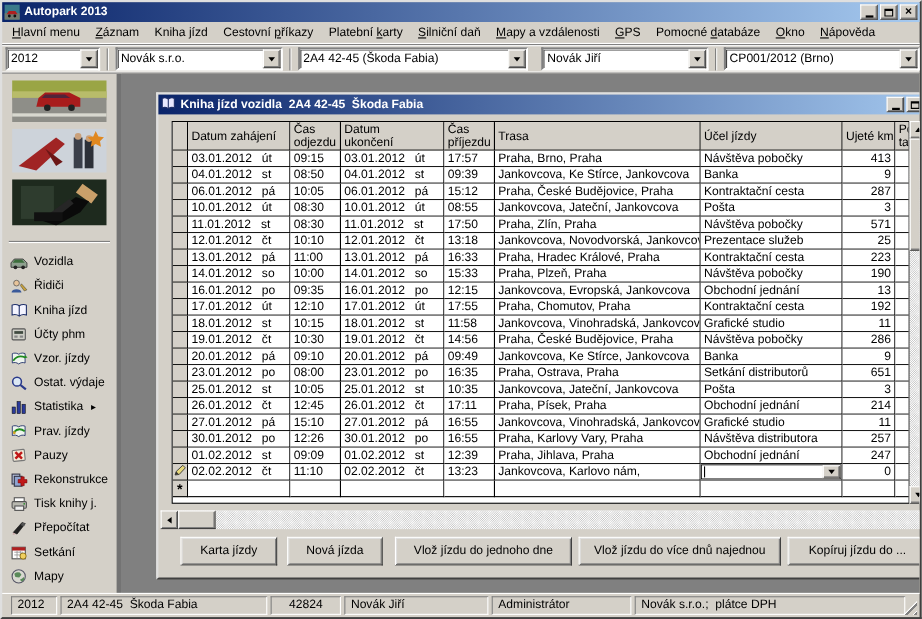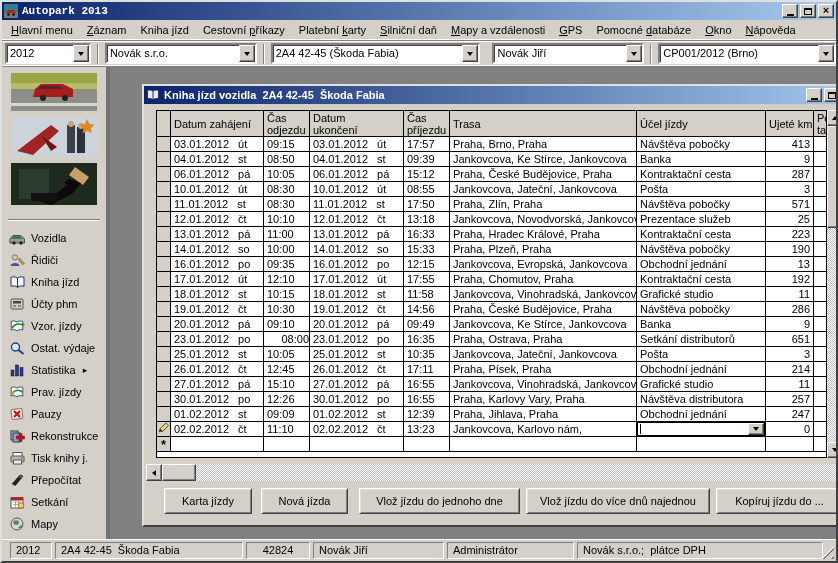--- a/index.html
+++ b/index.html
@@ -1,21 +1,21 @@
 <!DOCTYPE html>
 <html><head>
 <meta charset="utf-8">
 <style>
   * { margin:0; padding:0; box-sizing:border-box; }
   html,body { width:838px; height:563px; overflow:hidden; }
   body { font-family:"Liberation Sans","DejaVu Sans",sans-serif; font-size:11px; color:#000; background:#d4d0c8; }
   .app { width:838px; height:563px; background:#d4d0c8; border:2px solid; border-color:#dfdfdf #404040 #404040 #dfdfdf; display:flex; flex-direction:column; }
 
   
-  .titlebar { height:18px; background:linear-gradient(to right,#0a246a,#a6caf0); display:flex; align-items:center; padding:0 2px; flex:0 0 18px;font-family:Liberation Mono, monospace; }
+  .titlebar { height:18px; background:linear-gradient(to right,#0a246a,#a6caf0); display:flex; align-items:center; padding:0 2px; flex:0 0 18px; }
   .title-text { color:#fff; font-weight:bold; font-size:11px; margin-left:4px; white-space:pre; flex:1; }
   .app-icon svg { display:block; }
   .cap-btns { display:flex; gap:2px; }
   .cap-btn { width:16px; height:14px; background:#d4d0c8; border:1px solid; border-color:#fff #404040 #404040 #fff; box-shadow:inset -1px -1px 0 #808080; display:flex; align-items:center; justify-content:center; position:relative; }
   .glyph-min { width:7px; height:2px; background:#000; margin-top:7px; }
   .glyph-max { width:8px; height:7px; border:1px solid #000; border-top-width:2px; }
   .glyph-close { font-size:11px; font-weight:bold; line-height:10px; }
 
   
   .menubar { height:20px; display:flex; align-items:center; padding-left:2px; border-bottom:1px solid #fff; flex:0 0 20px; }
@@ -528,21 +528,21 @@
                   <div class="gc" style="width: 94px; flex-basis: 94px;"><span>20.01.2012</span><span class="day">pá</span></div>
                   <div class="gc" style="width: 46px; flex-basis: 46px;">09:49</div>
                   <div class="gc" style="width: 187px; flex-basis: 187px;">Jankovcova, Ke Stírce, Jankovcova</div>
                   <div class="gc" style="width: 129px; flex-basis: 129px;">Banka</div>
                   <div class="gc num" style="width: 48px; flex-basis: 48px;">9</div>
                   <div class="gc" style="width: 13px; flex-basis: 13px;"></div>
                 </div>
                 <div class="gr grow">
                   <div class="gc sel" style="width: 14px; flex-basis: 14px;"></div>
                   <div class="gc" style="width: 93px; flex-basis: 93px;"><span>23.01.2012</span><span class="day">po</span></div>
-                  <div class="gc" style="width: 46px; flex-basis: 46px; text-align: right;">08:00</div>
+                  <div class="gc" style="width: 46px; flex-basis: 46px;">08:00</div>
                   <div class="gc" style="width: 94px; flex-basis: 94px;"><span>23.01.2012</span><span class="day">po</span></div>
                   <div class="gc" style="width: 46px; flex-basis: 46px;">16:35</div>
                   <div class="gc" style="width: 187px; flex-basis: 187px;">Praha, Ostrava, Praha</div>
                   <div class="gc" style="width: 129px; flex-basis: 129px;">Setkání distributorů</div>
                   <div class="gc num" style="width: 48px; flex-basis: 48px;">651</div>
                   <div class="gc" style="width: 13px; flex-basis: 13px;"></div>
                 </div>
                 <div class="gr grow">
                   <div class="gc sel" style="width: 14px; flex-basis: 14px;"></div>
                   <div class="gc" style="width: 93px; flex-basis: 93px;"><span>25.01.2012</span><span class="day">st</span></div>

